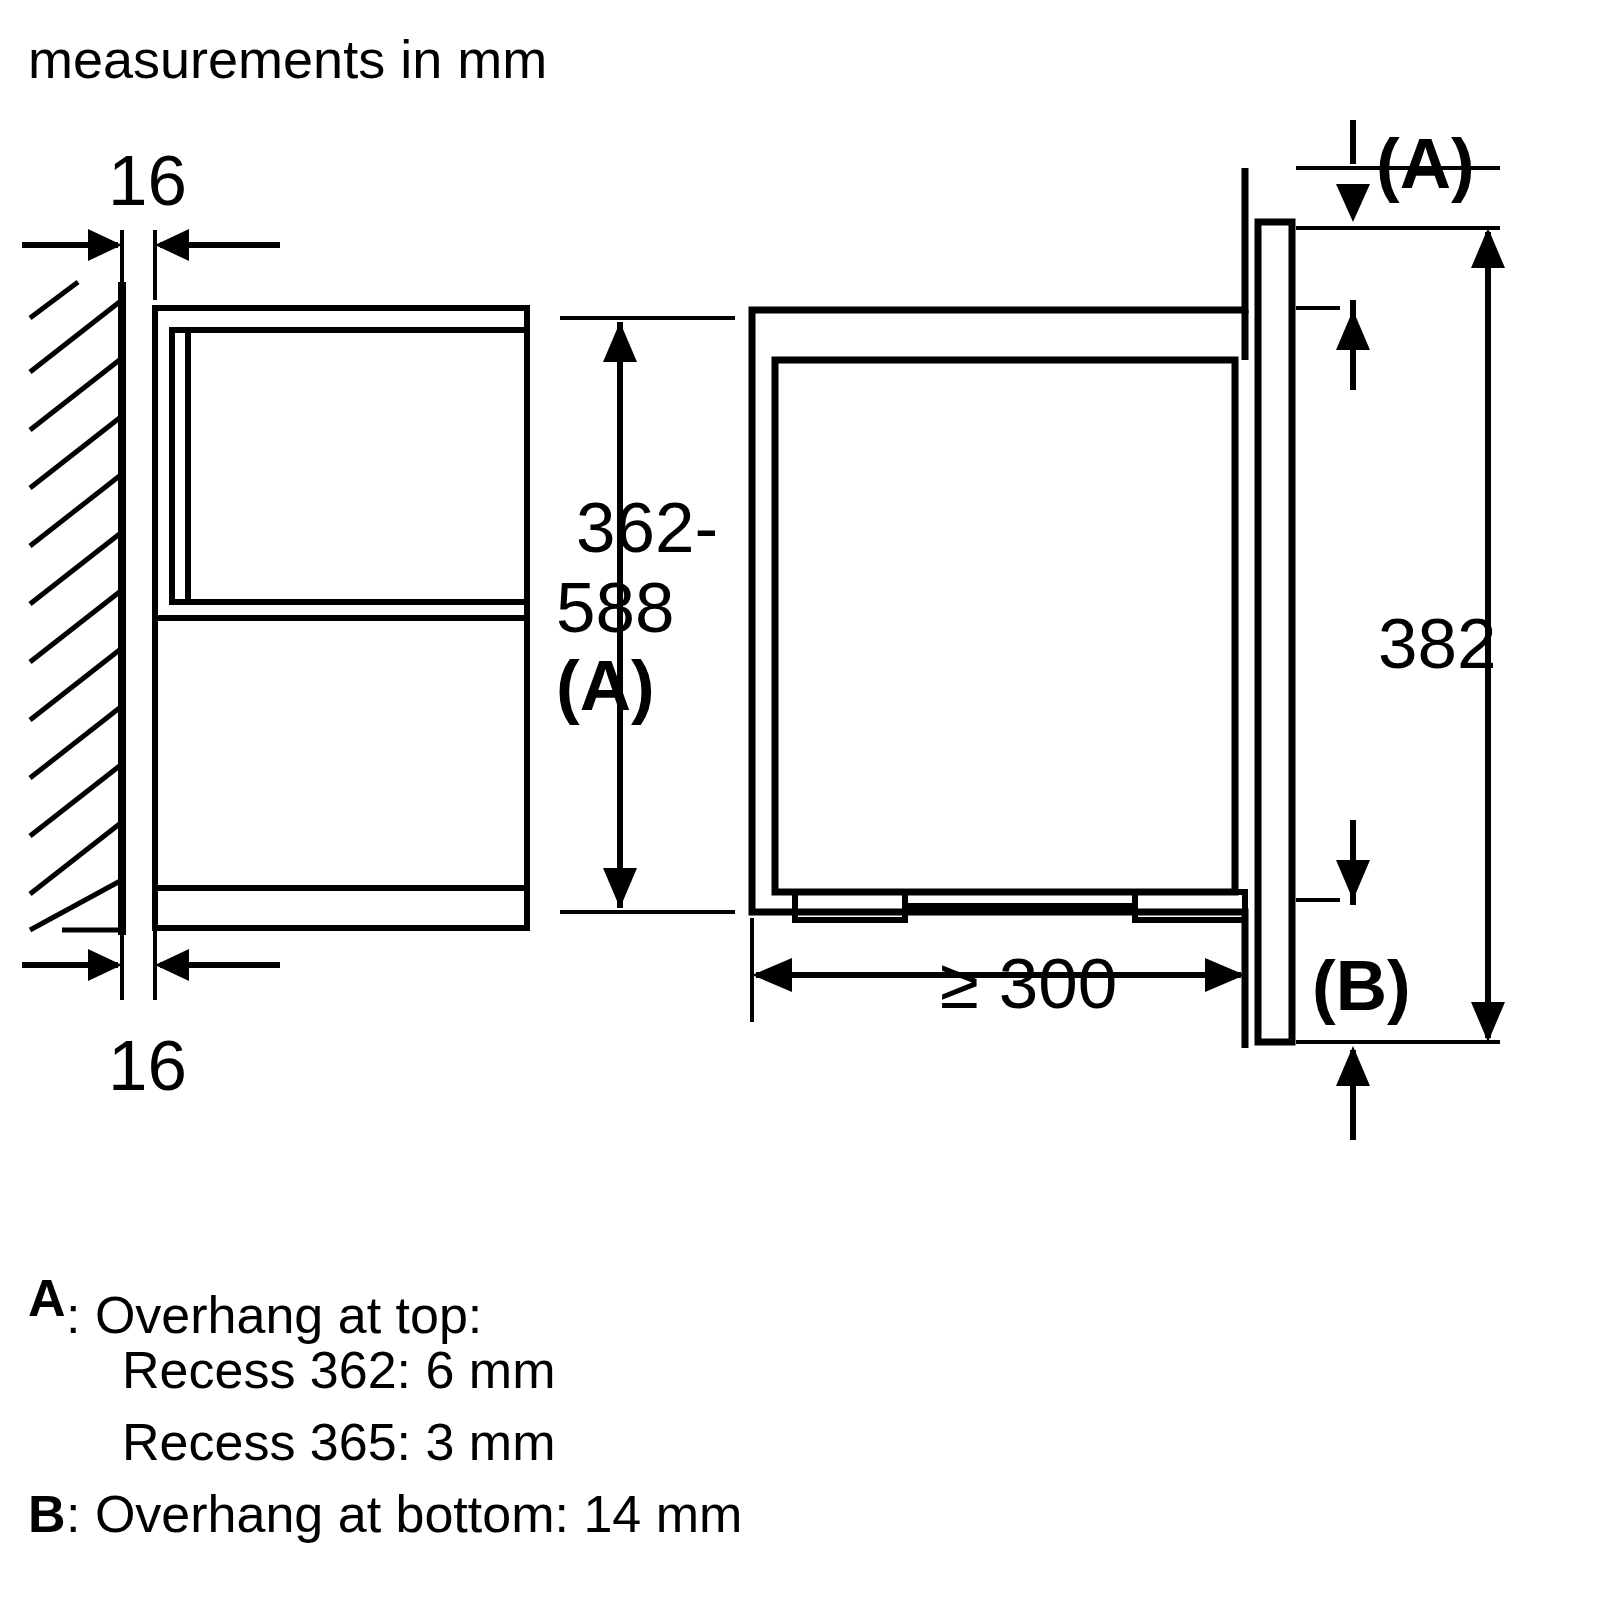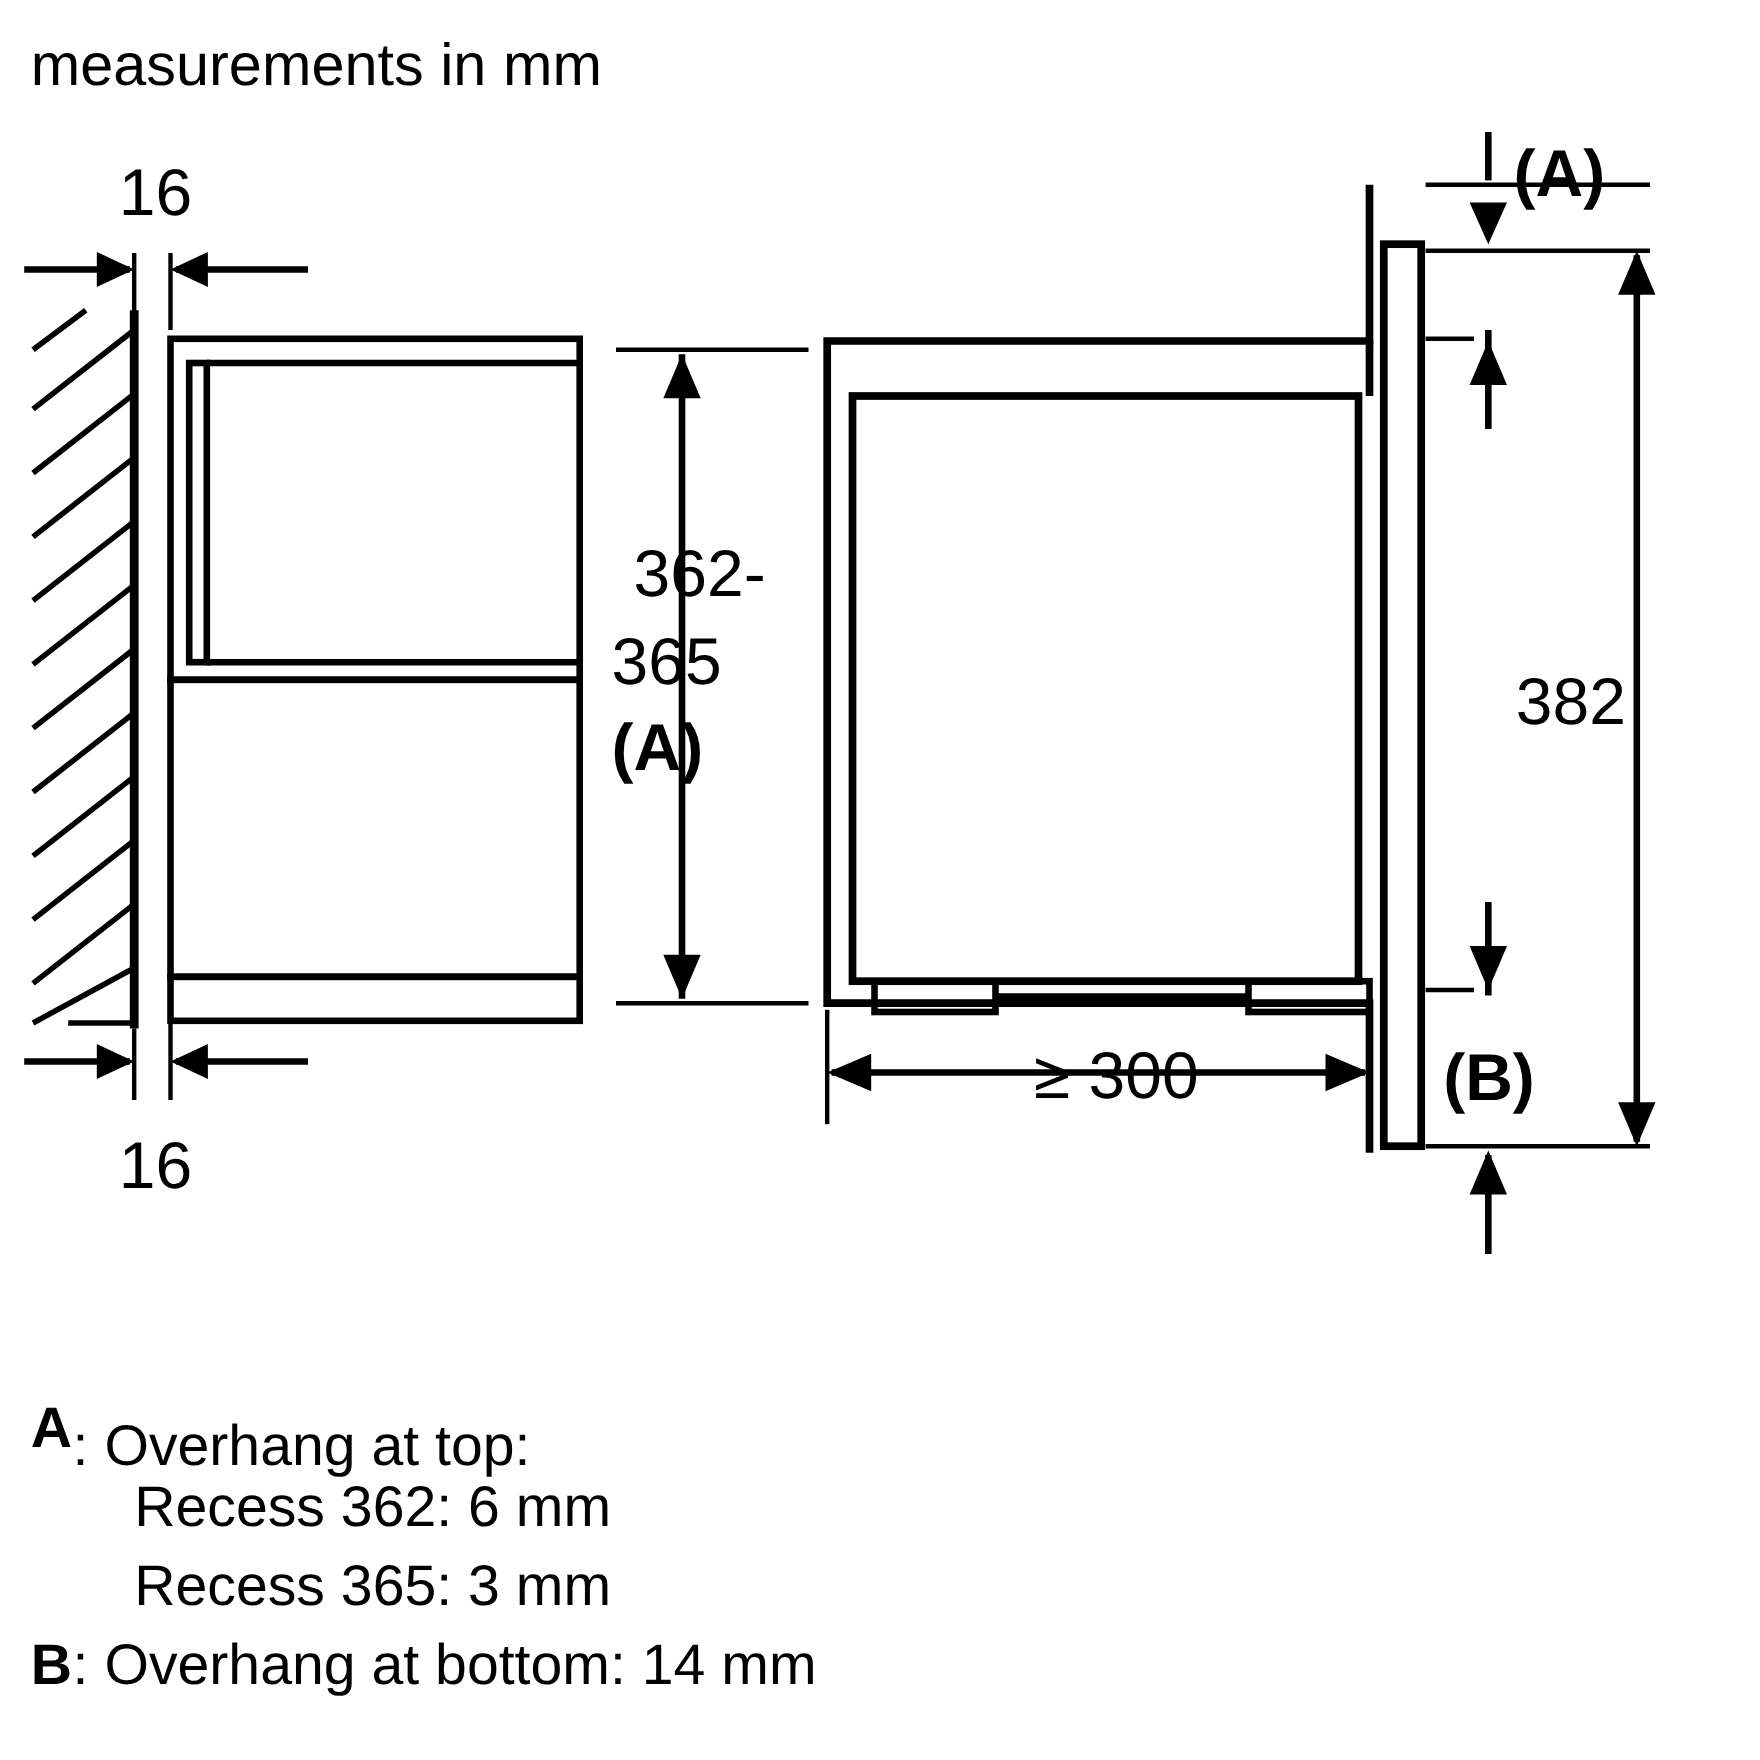--- a/index.html
+++ b/index.html
@@ -25,21 +25,21 @@
     position: absolute;
     white-space: pre;
     font-family: "Liberation Sans", sans-serif;
     color: #000;
     line-height: 1.0;
   }
   .title {
     font-size: 54px;
   }
   .dim {
-    font-size: 60px;
+    font-size: 71px;
   }
   .note {
     font-size: 52px;
   }
   .bold {
     font-weight: bold;
   }
   svg {
     position: absolute;
     left: 0;
@@ -145,21 +145,21 @@
       <polygon points="1488,1042 1471,1002 1505,1002" fill="#000" stroke="none"></polygon>
 
     </g>
   </svg>
 
   <div class="txt dim" style="left:108px; top:145px;">16</div>
 
   <div class="txt dim" style="left:108px; top:1030px;">16</div>
 
   <div class="txt dim" style="left:556px; top:492px;margin-left:20px;">362-</div>
-  <div class="txt dim" style="left:556px; top:572px;">365</div>
+  <div class="txt dim" style="left:556px; top:572px;">588</div>
   <div class="txt dim bold" style="left:556px; top:650px;">(A)</div>
 
   <div class="txt dim" style="left:940px; top:948px;">≥ 300</div>
 
   <div class="txt dim bold" style="left:1376px; top:128px;">(A)</div>
 
   <div class="txt dim bold" style="left:1312px; top:950px;">(B)</div>
 
   <div class="txt dim" style="left:1378px; top:608px;text-align:right;">382</div>
 

